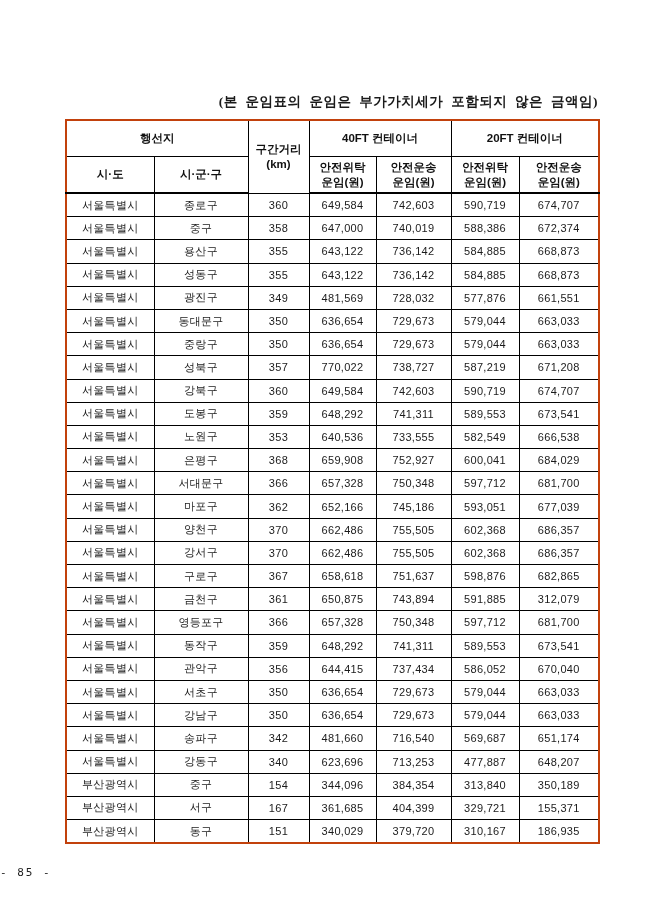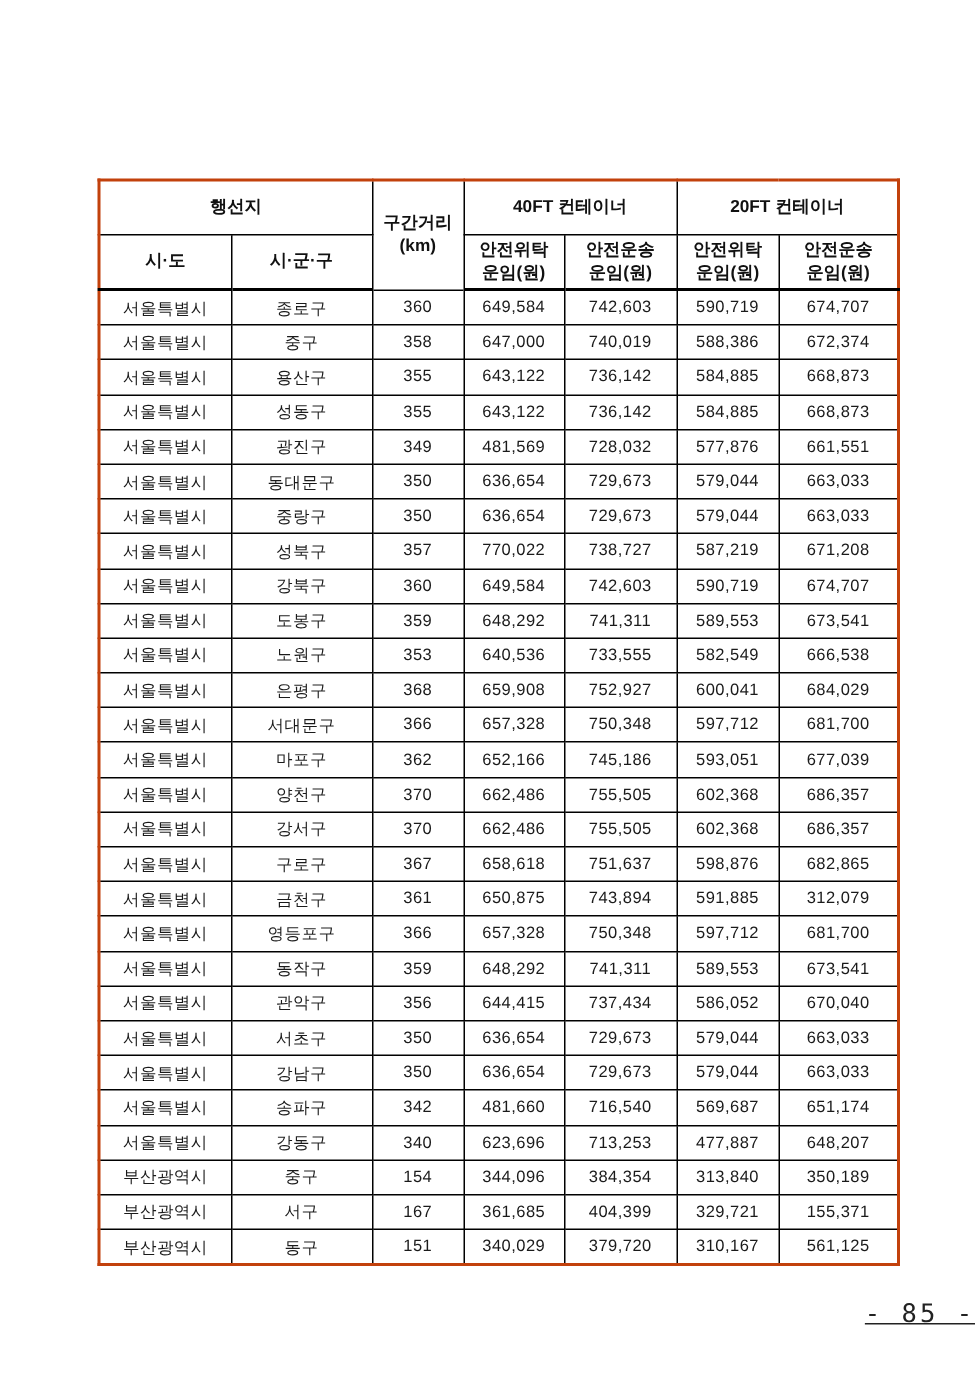--- a/index.html
+++ b/index.html
@@ -63,34 +63,34 @@
     height: 22.2px;
     font-weight: normal;
     color: #1a1a1a;
     letter-spacing: 0.3px;
   }
   .page-footer {
     position: absolute;
     left: 0;
     top: 866px;
     width: 650px;
-    text-align: right;
-    font-size: 17px;
+    text-align: left;
+    font-size: 11px;
     letter-spacing: 2px;
     font-family: "DejaVu Sans Mono", monospace;
     color: #222;
-    text-decoration: underline;
   }
 </style>
 </head>
 <body>
 
 <div class="page">
 
 
+  <div class="doc-subtitle">(본 운임표의 운임은 부가가치세가 포함되지 않은 금액임)</div>
 
   <table class="fare">
     <colgroup>
       <col style="width:88px">
       <col style="width:94px">
       <col style="width:61px">
       <col style="width:67px">
       <col style="width:75px">
       <col style="width:68px">
       <col style="width:80px">
@@ -370,20 +370,20 @@
           <td>329,721</td>
           <td>155,371</td>
         </tr>
         <tr>
           <td>부산광역시</td>
           <td>동구</td>
           <td>151</td>
           <td>340,029</td>
           <td>379,720</td>
           <td>310,167</td>
-          <td>561,125</td>
+          <td>186,935</td>
         </tr>
       </tbody>
   </table>
 
   <div class="page-footer">- 85 -</div>
 
 </div>
 
 </body></html>

